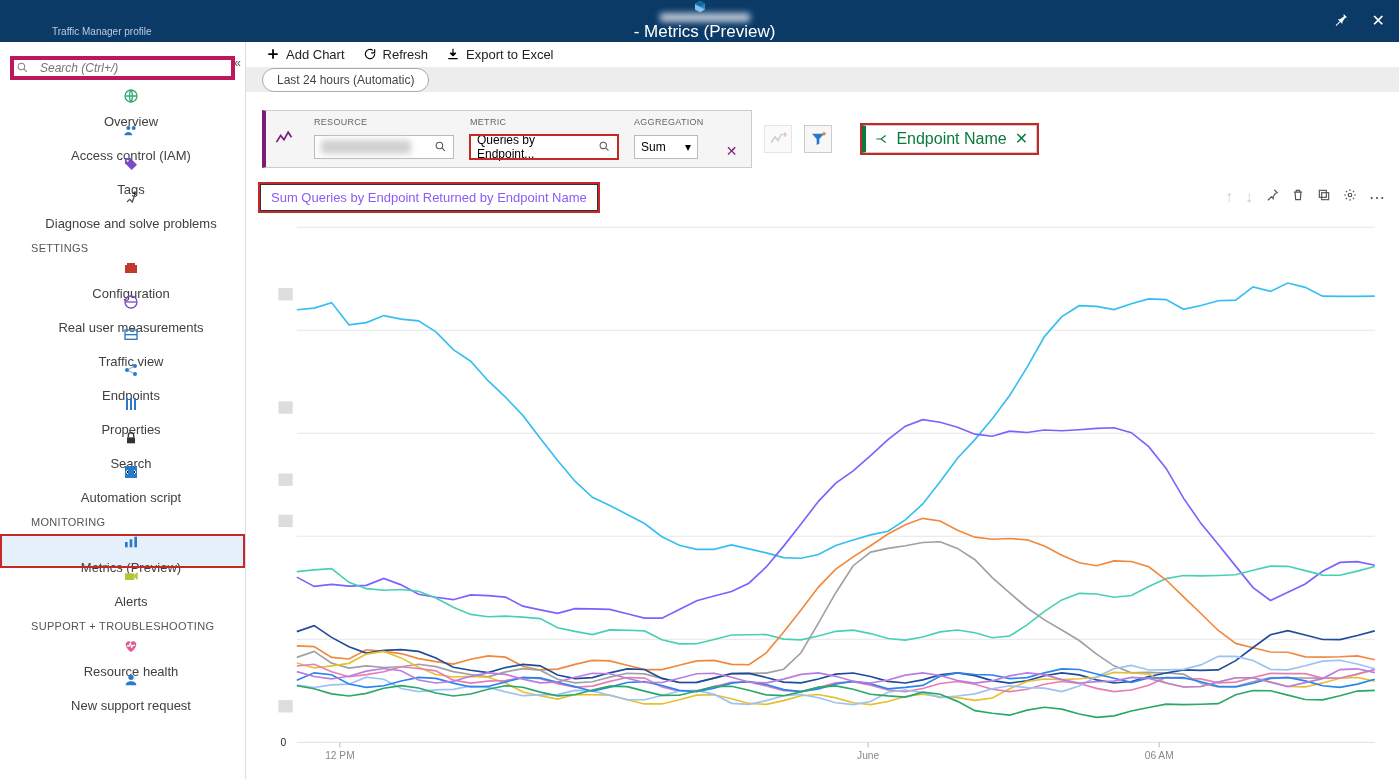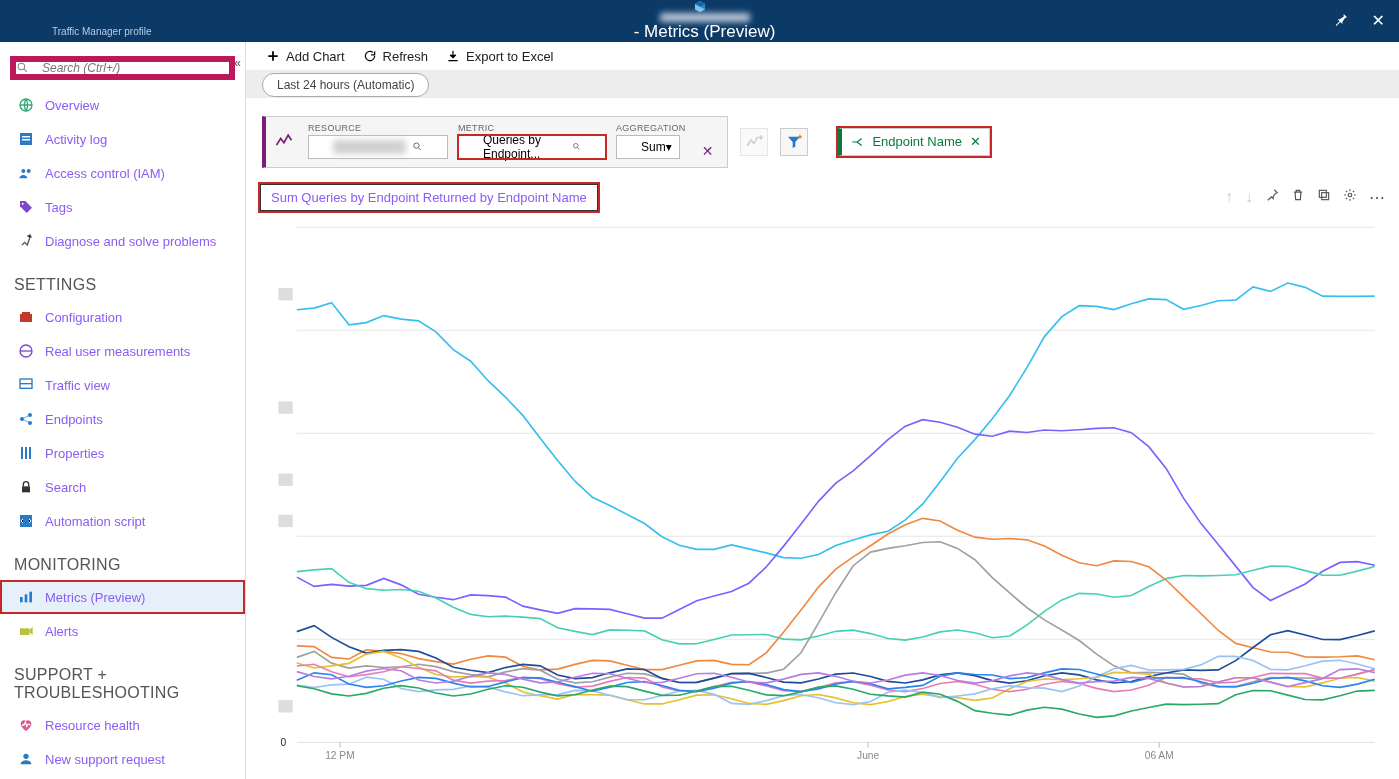--- a/index.html
+++ b/index.html
@@ -7,41 +7,41 @@
   .topbar { background: #0b3a67; height: 42px; display: flex; align-items: center; color: #fff; padding-left: 10px; position: relative; flex-direction: column;}
   .topbar svg { margin-right: 10px;}
   .topbar-title { font-size: 17px; font-weight: 300;}
   .topbar-sub { font-size: 10px; color: #b8cbe3; position: absolute; top: 26px; left: 52px;}
   .pin { position: absolute; right: 40px; top: 12px; color: #fff; }
   .closebtn { position: absolute; right: 14px; top: 11px; color: #fff; font-size: 16px;}
   .layout { display: flex; height: calc(100% - 42px); }
   .sidebar { width: 246px; border-right: 1px solid #ddd; background: #fff; overflow-y: auto; padding-top: 6px; position: relative;}
   .collapse { position:absolute; top:14px; right:4px; font-size:12px; color:#555;}
   .search { margin: 8px 10px 8px 10px; position: relative; }
-  .search input { width: 100%; height: 24px; padding: 2px 4px 2px 26px; font-size: 12px; font-style: italic; color: #888; border: 6px solid #be185d; }
+  .search input { width: 100%; height: 24px; padding: 2px 4px 2px 26px; font-size: 12px; font-style: italic; color: #888; border: 4px solid #be185d; }
   .search svg { position: absolute; top: 5px; left: 6px; }
-  .nav-item { display:flex; align-items:center; height:34px; padding-left:14px; font-size:13px; color:#8b5cf6; gap:10px; border-left:3px solid transparent; }
+  .nav-item { display:flex; align-items:center; height:34px; padding-left:14px; font-size:13px; color:#404040; gap:10px; border-left:3px solid transparent;flex-direction:column; }
   .nav-item.active-box { outline: 2.5px solid #c62828; outline-offset:-2px; background:#e6f0fb;}
-  .section-label { font-size:16px; color:#555; padding: 18px 0 6px 14px; letter-spacing:.3px;}
+  .section-label { font-size:11px; color:#555; padding: 18px 0 6px 31px; letter-spacing:.3px;}
   .nav-item .ic { width:18px; height:18px; display:inline-flex; align-items:center; justify-content:center;}
   .main { flex:1; background:#fff; display:flex; flex-direction:column; position:relative;}
   .toolbar { height:40px; display:flex; align-items:center; gap:18px; padding-left:20px; font-size:13px; border-bottom:1px solid #eee;}
   .toolbar .tb { display:flex; align-items:center; gap:6px; cursor:pointer; color:#222;}
   .timerow { height:36px; background:#ededed; display:flex; align-items:center; padding-left:16px;}
   .pill { background:#fff; border:1px solid #aaa; border-radius:16px; padding:4px 14px; font-size:12px; color:#444;}
   .selectorbar { display:flex; align-items:center; gap:6px; padding: 18px 0 0 16px; }
-  .selgroup { background:#f5f5f5; border:1px solid #ccc; display:flex; align-items:flex-end; padding:6px 8px 8px 8px; gap:10px; border-left:4px solid #7a1d7a; position:relative;justify-content:flex-end;}
+  .selgroup { background:#f5f5f5; border:1px solid #ccc; display:flex; align-items:flex-end; padding:6px 8px 8px 8px; gap:16px; border-left:4px solid #7a1d7a; position:relative;justify-content:flex-end;}
   .sel { display:flex; flex-direction:column; }
   .sel-label { font-size:9px; color:#666; letter-spacing:.3px; margin-bottom:2px;}
-  .sel-box { background:#fff; border:1px solid #bbb; height:24px; display:flex; align-items:center; justify-content:space-between; padding:0 24px; font-size:12px; }
+  .sel-box { background:#fff; border:1px solid #bbb; height:24px; display:flex; align-items:center; justify-content:space-between; padding:0 6px; font-size:12px;margin-top:6px; }
   .sel-box.search-ic svg{ margin-left:6px;}
   .metric-box { outline:2.5px solid #c62828; outline-offset:-1px;}
   .x-remove { color:#7a1d7a; padding:0 6px; font-size:14px; cursor:pointer;}
   .icon-btn { width:28px; height:28px; border:1px solid #ccc; background:#f7f7f7; display:flex; align-items:center; justify-content:center; margin-left:6px;}
-  .split-tag { margin-left:24px; display:flex; align-items:center; background:#fff; border:1px solid #ccc; border-left:4px solid #0a7a3c; height:28px; padding:0 8px; font-size:13px; color:#0a7a3c; gap:8px; outline:2.5px solid #c62828;}
+  .split-tag { margin-left:24px; display:flex; align-items:center; background:#fff; border:1px solid #ccc; border-left:4px solid #0a7a3c; height:28px; padding:0 8px; font-size:16px; color:#0a7a3c; gap:8px; outline:2.5px solid #c62828;}
   .chart-title-row { display:flex; align-items:center; justify-content:space-between; margin: 16px 14px 0 14px;}
   .chart-title { font-size:13px; border:1px solid #333; padding:5px 10px; outline:2.5px solid #c62828; color:#8b5cf6;}
   .chart-actions { display:flex; align-items:center; gap:12px; color:#555;}
   .chart-area { flex:1; margin: 6px 14px 6px 14px; position:relative;}
   .chart-area svg { width:100%; height:100%; }
   .axis-label { font-size:10px; fill:#888; }
   .ytick { font-size:10px; fill:#222; }
   .gridline { stroke:#e6e6e6; stroke-width:1;}
   .series { fill:none; stroke-width:1.6; }
   .blurred { filter: blur(3px); background:#bac6d6; display:inline-block; width:90px; height:18px; vertical-align:middle; border-radius:2px;}
@@ -77,30 +77,20 @@
     </div>
     <div id="nav-top">
         <div class="nav-item">
           <span class="ic">
             <svg width="16" height="16" viewBox="0 0 24 24">
               <circle cx="12" cy="12" r="9" fill="none" stroke="#3a7" stroke-width="2"></circle>
               <path fill="none" stroke="#3a7" stroke-width="2" d="M3 12h18M12 3c3 4 3 14 0 18M12 3c-3 4-3 14 0 18"></path>
             </svg>
           </span>
           <span>Overview</span>
-        </div>
-        <div class="nav-item">
-          <span class="ic">
-            <svg width="16" height="16">
-              <rect x="2" y="2" width="12" height="12" fill="#2a7ac7"></rect>
-              <rect x="4" y="5" width="8" height="1.5" fill="#fff"></rect>
-              <rect x="4" y="8" width="8" height="1.5" fill="#fff"></rect>
-            </svg>
-          </span>
-          <span>Activity log</span>
         </div>
         <div class="nav-item">
           <span class="ic">
             <svg width="16" height="16" viewBox="0 0 24 24">
               <circle cx="8" cy="9" r="3" fill="#2a7ac7"></circle>
               <circle cx="16" cy="9" r="3" fill="#2a7ac7"></circle>
               <path fill="#2a7ac7" d="M2 20c0-3 3-5 6-5s6 2 6 5z"></path>
             </svg>
           </span>
           <span>Access control (IAM)</span>

